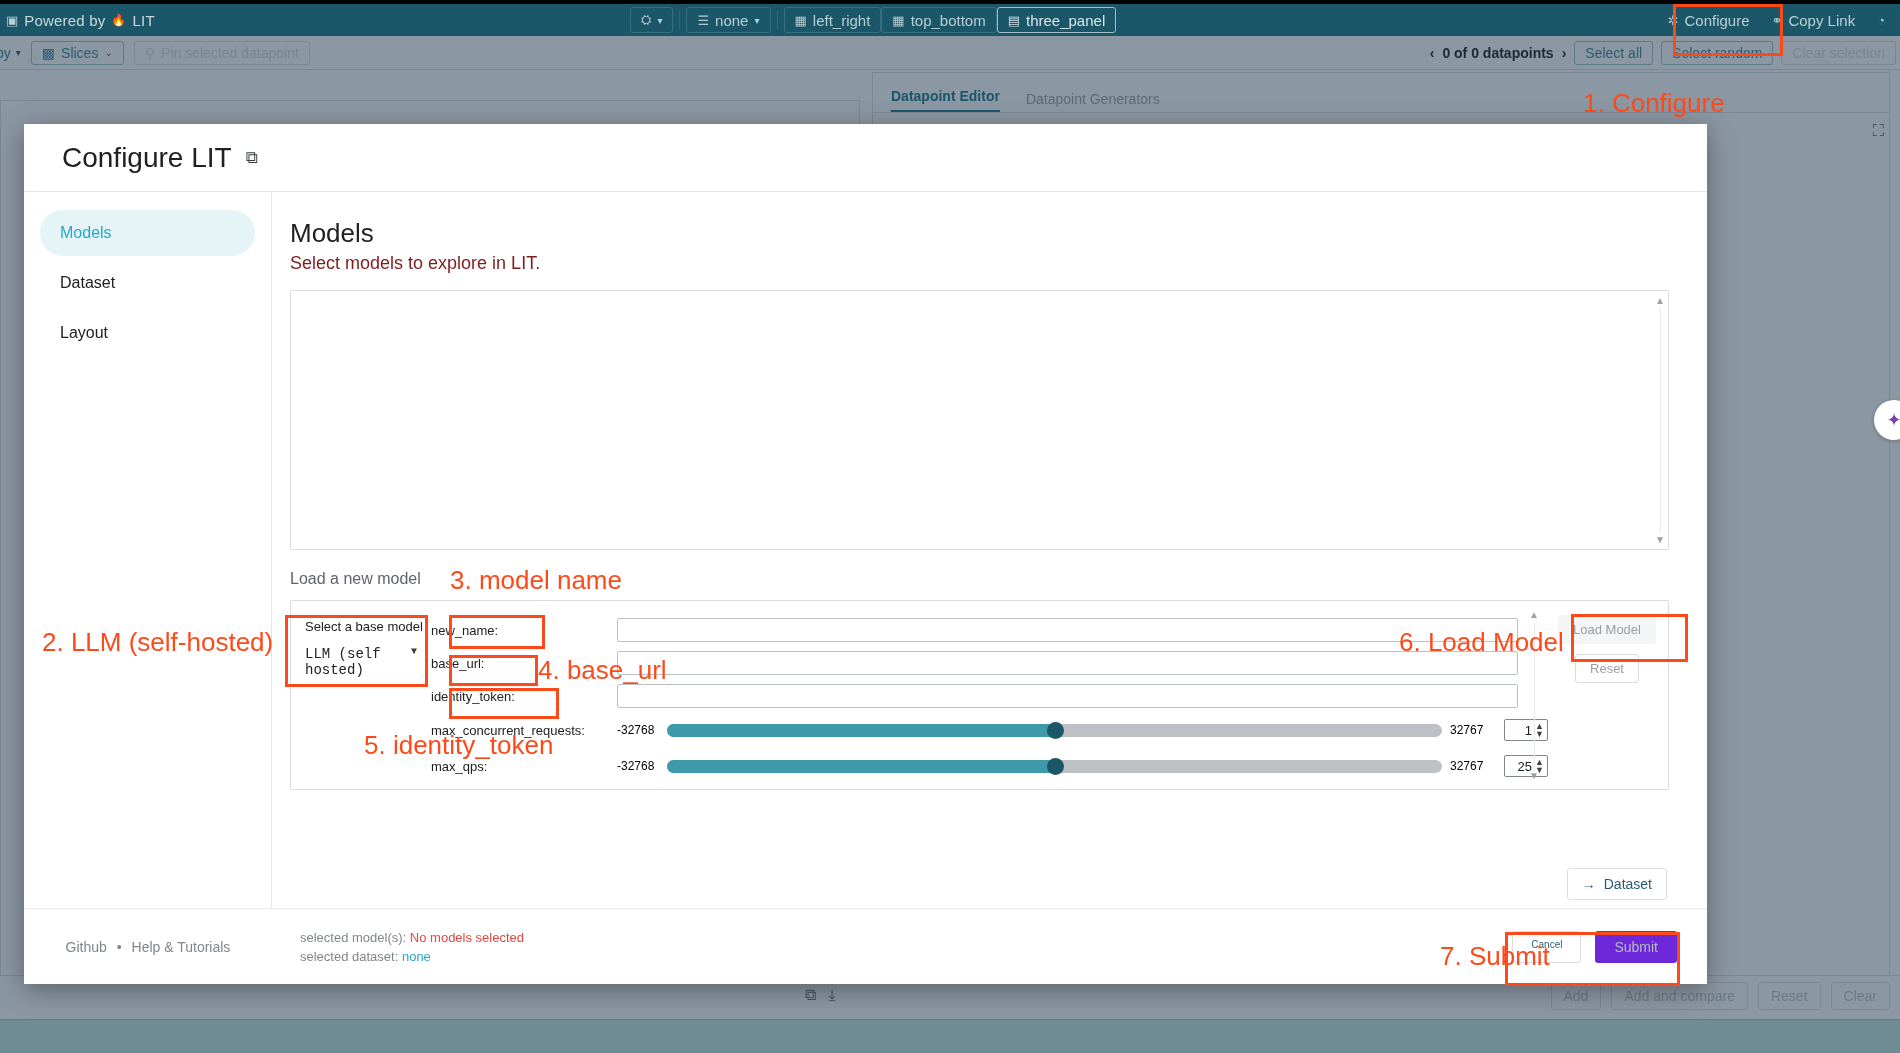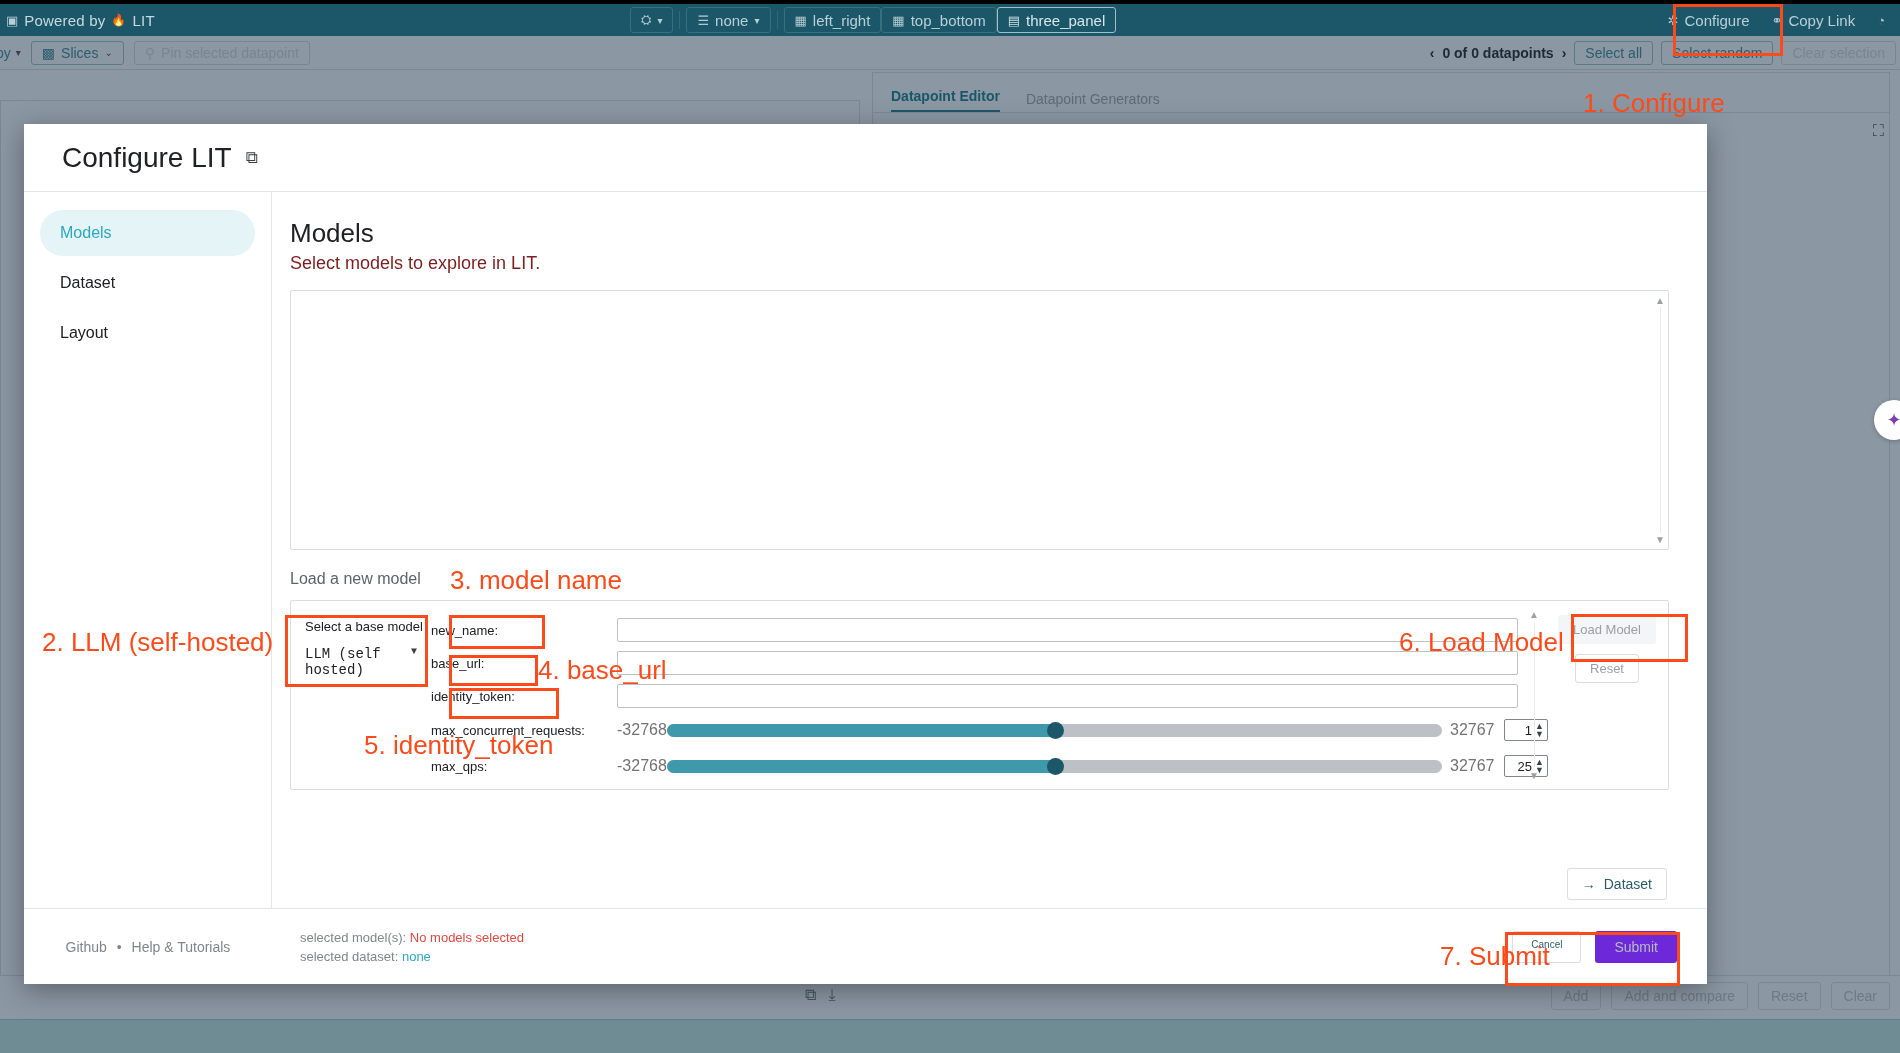--- a/index.html
+++ b/index.html
@@ -136,21 +136,21 @@
   .loader-fields { flex: 1; padding: 14px 0 10px 18px; }
   .frow { display: flex; align-items: center; min-height: 30px; margin-bottom: 3px; }
   .fname { width: 186px; font-size: 13px; color: #202124; }
   .finput {
     flex: 1; height: 24px; border: 1px solid #bdc1c6; border-radius: 2px; background: #fff;
     margin-right: 30px;
   }
   .srow { display:flex; align-items:center; min-height: 26px; }
   .sname { width: 186px; font-size: 13px; color: #202124; }
   .slider-wrap { flex: 1; display: flex; align-items: center; gap: 8px; margin-right: 12px; }
-  .smin, .smax { font-size: 16px; color: #737373; width: 42px; }
+  .smin, .smax { font-size: 12px; color: #000000; width: 42px; }
   .smax { text-align: left; }
   .track { flex:1; height: 13px; border-radius: 7px; background: #bdc1c6; position: relative; }
   .track-fill { position:absolute; left:0; top:0; height:13px; border-radius:7px 0 0 7px; background:#3e9aab; }
   .knob { position:absolute; top:-2px; width:17px; height:17px; border-radius:50%; background:#1b5769; }
   .spin {
     width: 44px; height: 22px; border: 1px solid #80868b; border-radius: 2px;
     display:flex; align-items:center; justify-content:flex-end; gap:3px; padding-right:3px;
     font-size: 13px; color:#202124;
   }
   .spin .arrows { font-size: 9px; line-height: 8px; color:#3c4043; display:flex; flex-direction:column;}

